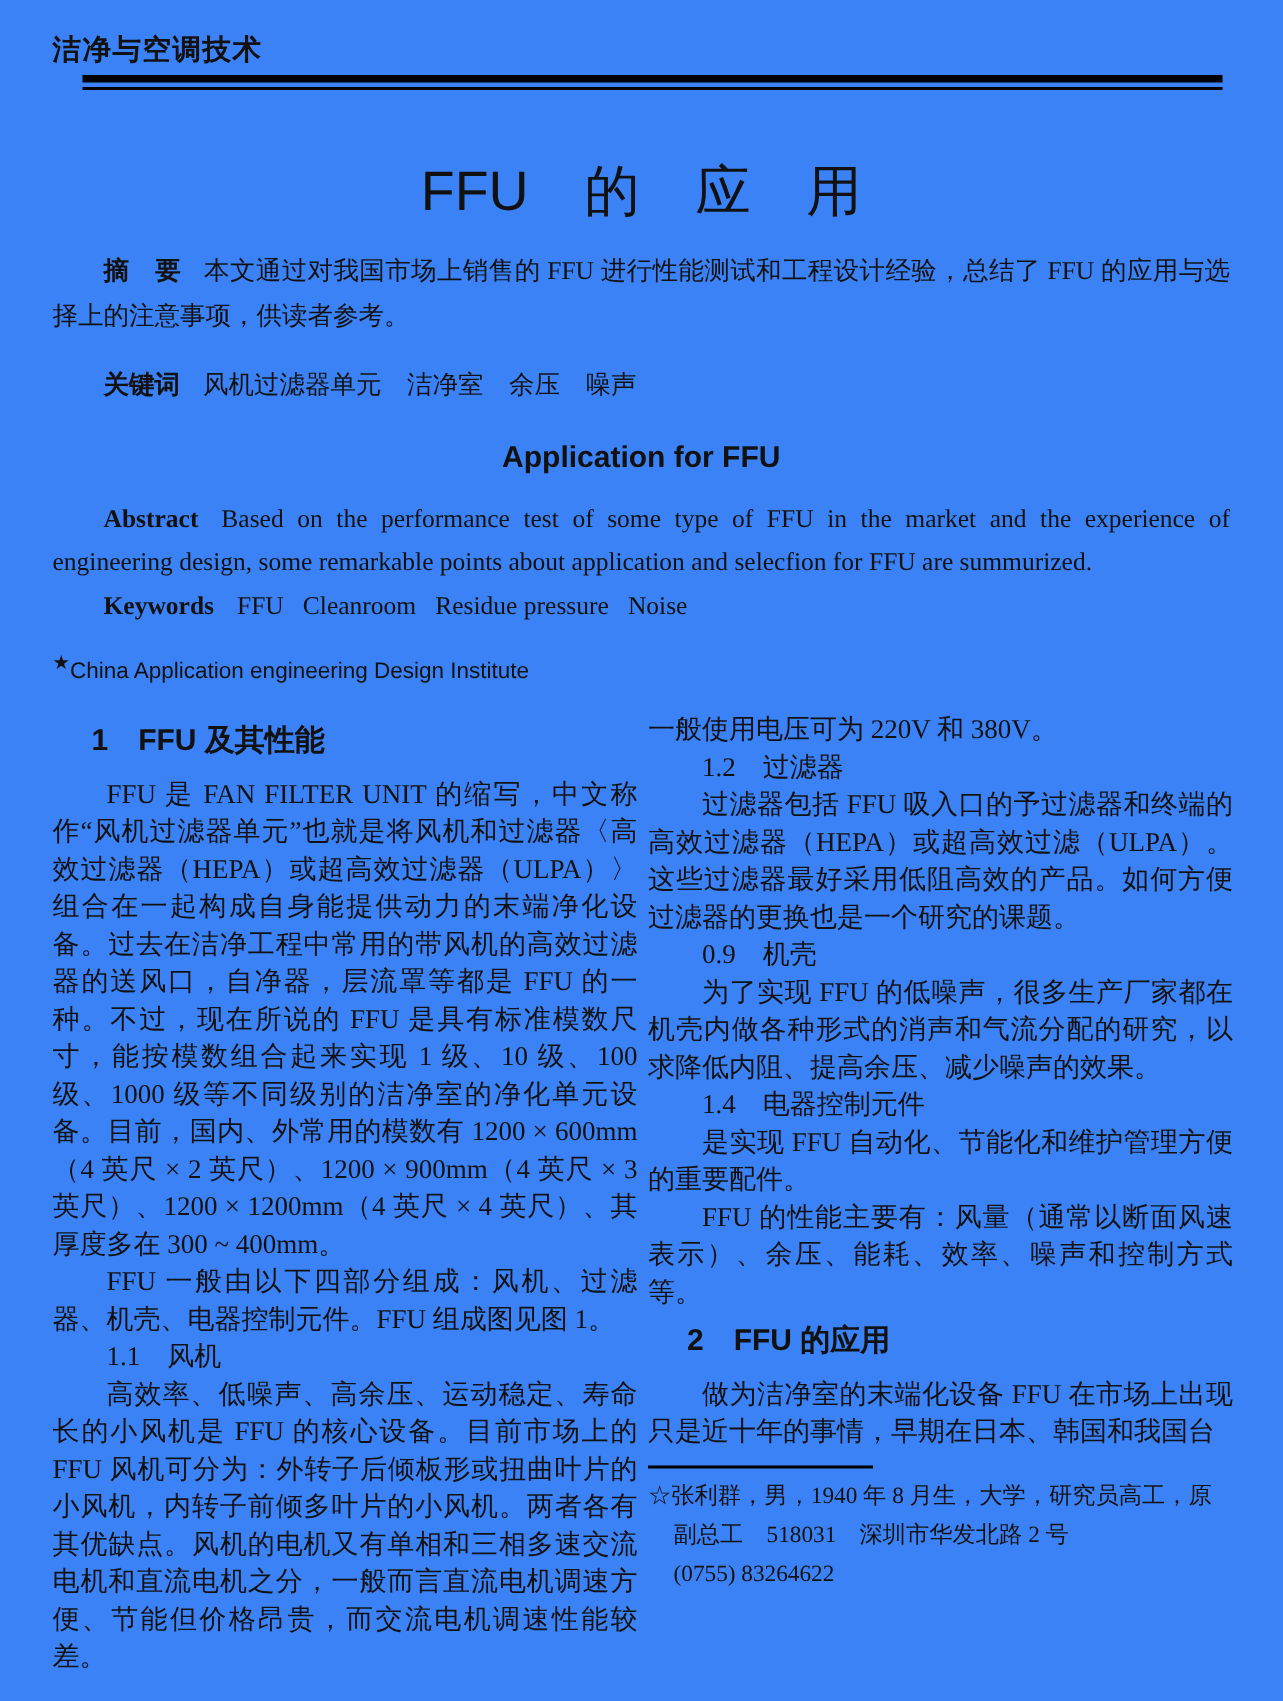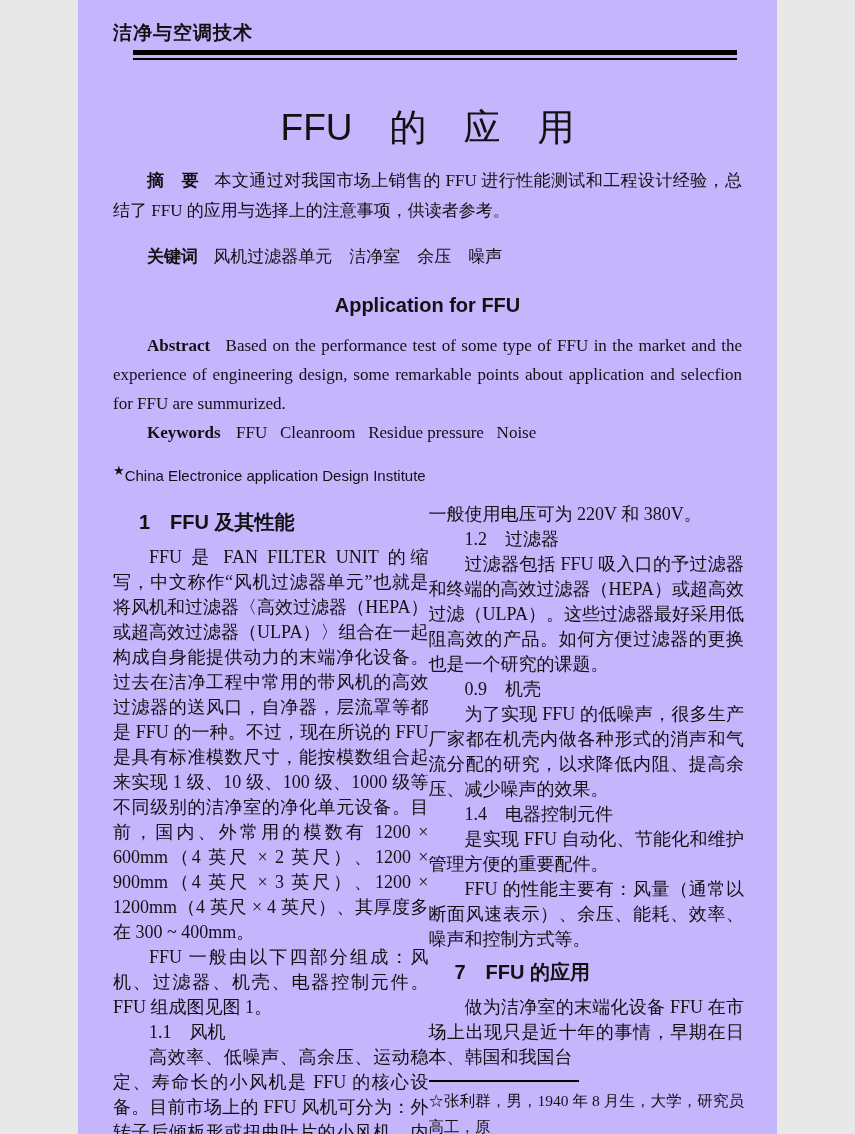--- a/index.html
+++ b/index.html
@@ -1,18 +1,18 @@
 <!DOCTYPE html>
 <html><head>
 <meta charset="utf-8">
 <style>
   html,body { margin:0; padding:0; background:#e8e8e8; }
   .page {
-    position:relative; width:699px; height:1134px; margin:0 auto;
-    background:#c4b5fd; color:#111; overflow:hidden;
+    position:relative; width:855px; height:1134px; margin:0 auto;
+    background:#3b82f6; color:#111; overflow:hidden;
     font-family:"Liberation Serif","DejaVu Serif",serif;
   }
   
   .journal-header { padding:20px 20px 0 35px; }
   .journal-title {
     font-family:"Liberation Sans","DejaVu Sans",sans-serif;
     font-weight:bold; font-size:19px; letter-spacing:1px;
   }
   .rule-thick { margin:4px 20px 0 20px; border-top:5px solid #000; }
   .rule-thin  { margin:3px 20px 0 20px; border-top:2px solid #000; }
@@ -94,42 +94,42 @@
 
   <p class="cn-keywords"><span class="label">关键词</span><span>风机过滤器单元　洁净室　余压　噪声</span></p>
 
   <h2 class="en-title">Application for FFU</h2>
 
 
   <p class="en-abstract"><span class="label">Abstract</span><span>Based on the performance test of some type of FFU in the market and the experience of engineering design, some remarkable points about application and selecfion for FFU are summurized.</span></p>
 
   <p class="en-keywords"><span class="label">Keywords</span><span class="pre">FFU   Cleanroom   Residue pressure   Noise</span></p>
 
-  <div class="affiliation"><sup>★</sup><span>China Electronice application Design Institute</span></div>
+  <div class="affiliation"><sup>★</sup><span>China Application engineering Design Institute</span></div>
 
   <div class="columns">
 
     <div class="col">
       <div class="sec-heading">1　FFU 及其性能</div>
       <p class="indent">FFU 是 FAN FILTER UNIT 的缩写，中文称作“风机过滤器单元”也就是将风机和过滤器〈高效过滤器（HEPA）或超高效过滤器（ULPA）〉组合在一起构成自身能提供动力的末端净化设备。过去在洁净工程中常用的带风机的高效过滤器的送风口，自净器，层流罩等都是 FFU 的一种。不过，现在所说的 FFU 是具有标准模数尺寸，能按模数组合起来实现 1 级、10 级、100 级、1000 级等不同级别的洁净室的净化单元设备。目前，国内、外常用的模数有 1200 × 600mm（4 英尺 × 2 英尺）、1200 × 900mm（4 英尺 × 3 英尺）、1200 × 1200mm（4 英尺 × 4 英尺）、其厚度多在 300 ~ 400mm。</p>
       <p class="indent">FFU 一般由以下四部分组成：风机、过滤器、机壳、电器控制元件。FFU 组成图见图 1。</p>
       <div class="sub-heading">1.1　风机</div>
       <p class="indent">高效率、低噪声、高余压、运动稳定、寿命长的小风机是 FFU 的核心设备。目前市场上的 FFU 风机可分为：外转子后倾板形或扭曲叶片的小风机，内转子前倾多叶片的小风机。两者各有其优缺点。风机的电机又有单相和三相多速交流电机和直流电机之分，一般而言直流电机调速方便、节能但价格昂贵，而交流电机调速性能较差。</p>
     </div>
 
     <div class="col">
       <p class="noindent">一般使用电压可为 220V 和 380V。</p>
       <div class="sub-heading">1.2　过滤器</div>
       <p class="indent">过滤器包括 FFU 吸入口的予过滤器和终端的高效过滤器（HEPA）或超高效过滤（ULPA）。这些过滤器最好采用低阻高效的产品。如何方便过滤器的更换也是一个研究的课题。</p>
       <div class="sub-heading">0.9　机壳</div>
       <p class="indent">为了实现 FFU 的低噪声，很多生产厂家都在机壳内做各种形式的消声和气流分配的研究，以求降低内阻、提高余压、减少噪声的效果。</p>
       <div class="sub-heading">1.4　电器控制元件</div>
       <p class="indent">是实现 FFU 自动化、节能化和维护管理方便的重要配件。</p>
       <p class="indent">FFU 的性能主要有：风量（通常以断面风速表示）、余压、能耗、效率、噪声和控制方式等。</p>
-      <div class="sec-heading">7　FFU 的应用</div>
+      <div class="sec-heading">2　FFU 的应用</div>
       <p class="indent">做为洁净室的末端化设备 FFU 在市场上出现只是近十年的事情，早期在日本、韩国和我国台</p>
 
       <div class="footnote">
         <div class="fn-rule"></div>
         <div>☆张利群，男，1940 年 8 月生，大学，研究员高工，原</div>
         <div class="fn-line">副总工　518031　深圳市华发北路 2 号</div>
         <div class="fn-line">(0755) 83264622</div>
 
       </div>
     </div>

